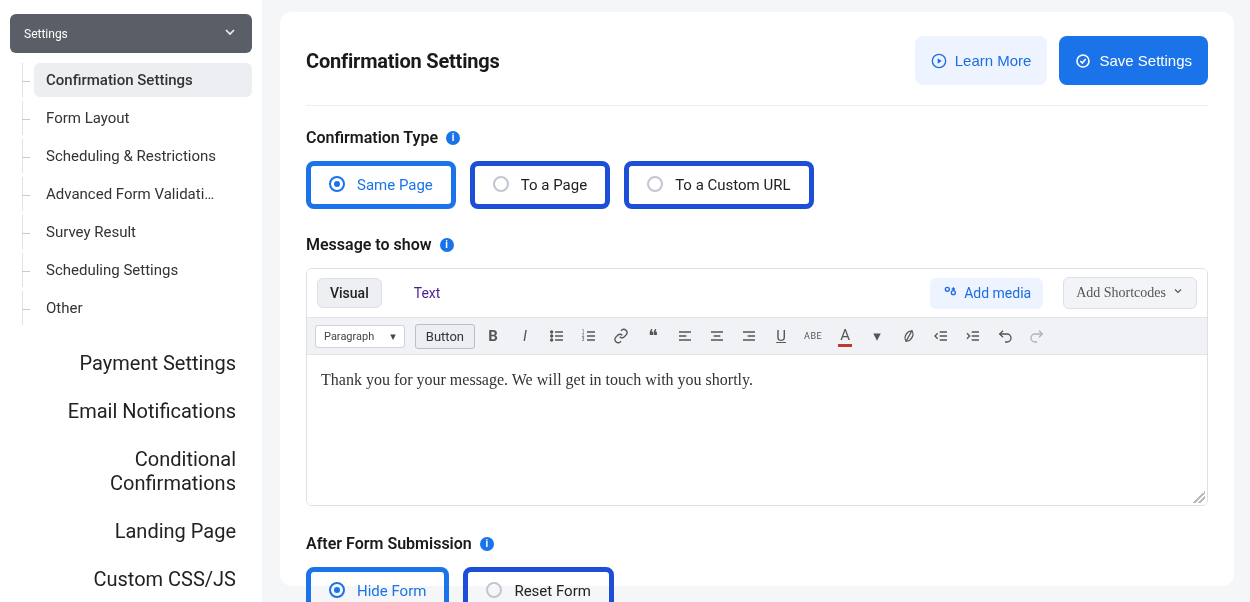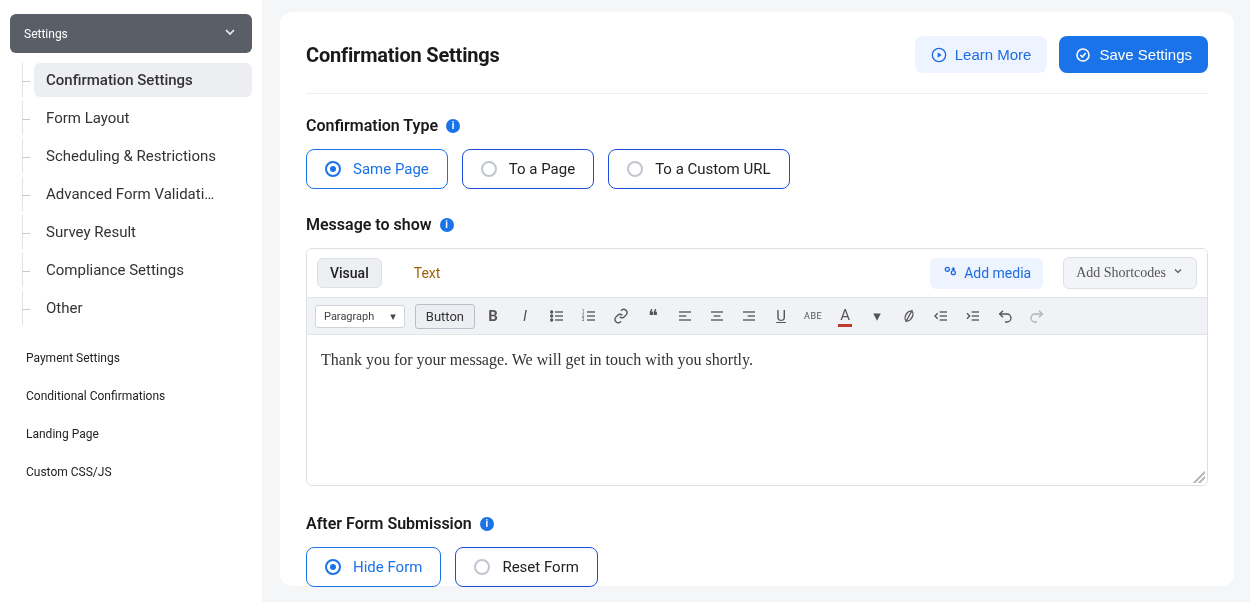--- a/index.html
+++ b/index.html
@@ -78,23 +78,24 @@
     background: #edeef2;
     font-weight: 500;
   }
   .topnav {
     list-style: none;
     margin: 12px 0 0 0;
     padding: 0;
   }
   .topnav li {
     padding: 12px 16px;
-    font-size: 12px;
+    font-size: 20px;
     color: #222;
     cursor: pointer;
+    text-align: right;
   }
   
   .main {
     flex: 1;
     padding: 12px 16px 16px 18px;
     overflow: hidden;
   }
   .card {
     background: #fff;
     border-radius: 12px;
@@ -113,21 +114,21 @@
     font-size: 20px;
     font-weight: 700;
     letter-spacing: -0.2px;
   }
   .header-actions { display: flex; gap: 12px; }
   .btn {
     display: inline-flex;
     align-items: center;
     gap: 8px;
     border-radius: 8px;
-    padding: 10px 16px;
+    padding: 16px 16px;
     font-size: 15px;
     font-weight: 500;
     border: none;
     cursor: pointer;
   }
   .btn-light {
     background: #eef4ff;
     color: #1d6ce0;
   }
   .btn-primary {
@@ -146,22 +147,22 @@
     gap: 8px;
   }
   .info-dot {
     width: 14px; height: 14px; border-radius: 50%;
     background: #1a73e8; color: #fff; font-size: 10px;
     display:inline-flex; align-items:center; justify-content:center;
     font-weight: 700;
   }
   .radio-row { display: flex; gap: 14px; margin-bottom: 26px; }
   .radio-pill {
-    display: flex; align-items: center; gap: 12px;
-    border: 1px solid #1d4ed8;
+    display: flex; gap: 12px;
+    border: 5px solid #1d4ed8;
     border-radius: 8px;
     padding: 10px 18px;
     font-size: 15px;
     cursor: pointer;
     color: #222;
   }
   .radio-pill.selected {
     border-color: #1a73e8;
     color: #1a73e8;
   }
@@ -187,21 +188,21 @@
     display:flex; justify-content:space-between; align-items:center;
     padding: 8px 10px;
     background: #fff;
   }
   .tab-group { display:flex; gap:20px; align-items:center; }
   .ed-tab {
     padding: 6px 12px;
     border-radius: 6px;
     font-size: 14px;
     cursor: pointer;
-    color: #a16207;
+    color: #4c1d95;
   }
   .ed-tab.active { background:#edeff3; color:#222; font-weight:500; border:1px solid #dcdfe6; }
   .add-media {
     display:flex; align-items:center; gap:6px;
     background:#eef4ff; color:#1d6ce0;
     padding:6px 12px; border-radius:6px; font-size:14px;
     cursor:pointer;
   }
   .add-shortcodes {
     display:flex; align-items:center; gap:6px;
@@ -278,29 +279,30 @@
       <li>
           <span class="tick"></span>
           <a>Advanced Form Validati…</a>
         </li>
       <li>
           <span class="tick"></span>
           <a>Survey Result</a>
         </li>
       <li>
           <span class="tick"></span>
-          <a>Compliance Settings</a>
+          <a>Scheduling Settings</a>
         </li>
       <li>
           <span class="tick"></span>
           <a>Other</a>
         </li>
     </ul>
     <ul class="topnav">
       <li>Payment Settings</li>
+      <li>Email Notifications</li>
       <li>Conditional Confirmations</li>
       <li>Landing Page</li>
       <li>Custom CSS/JS</li>
     </ul>
   </aside>
 
   <main class="main">
     <div class="card">
 
       <div class="card-header">

